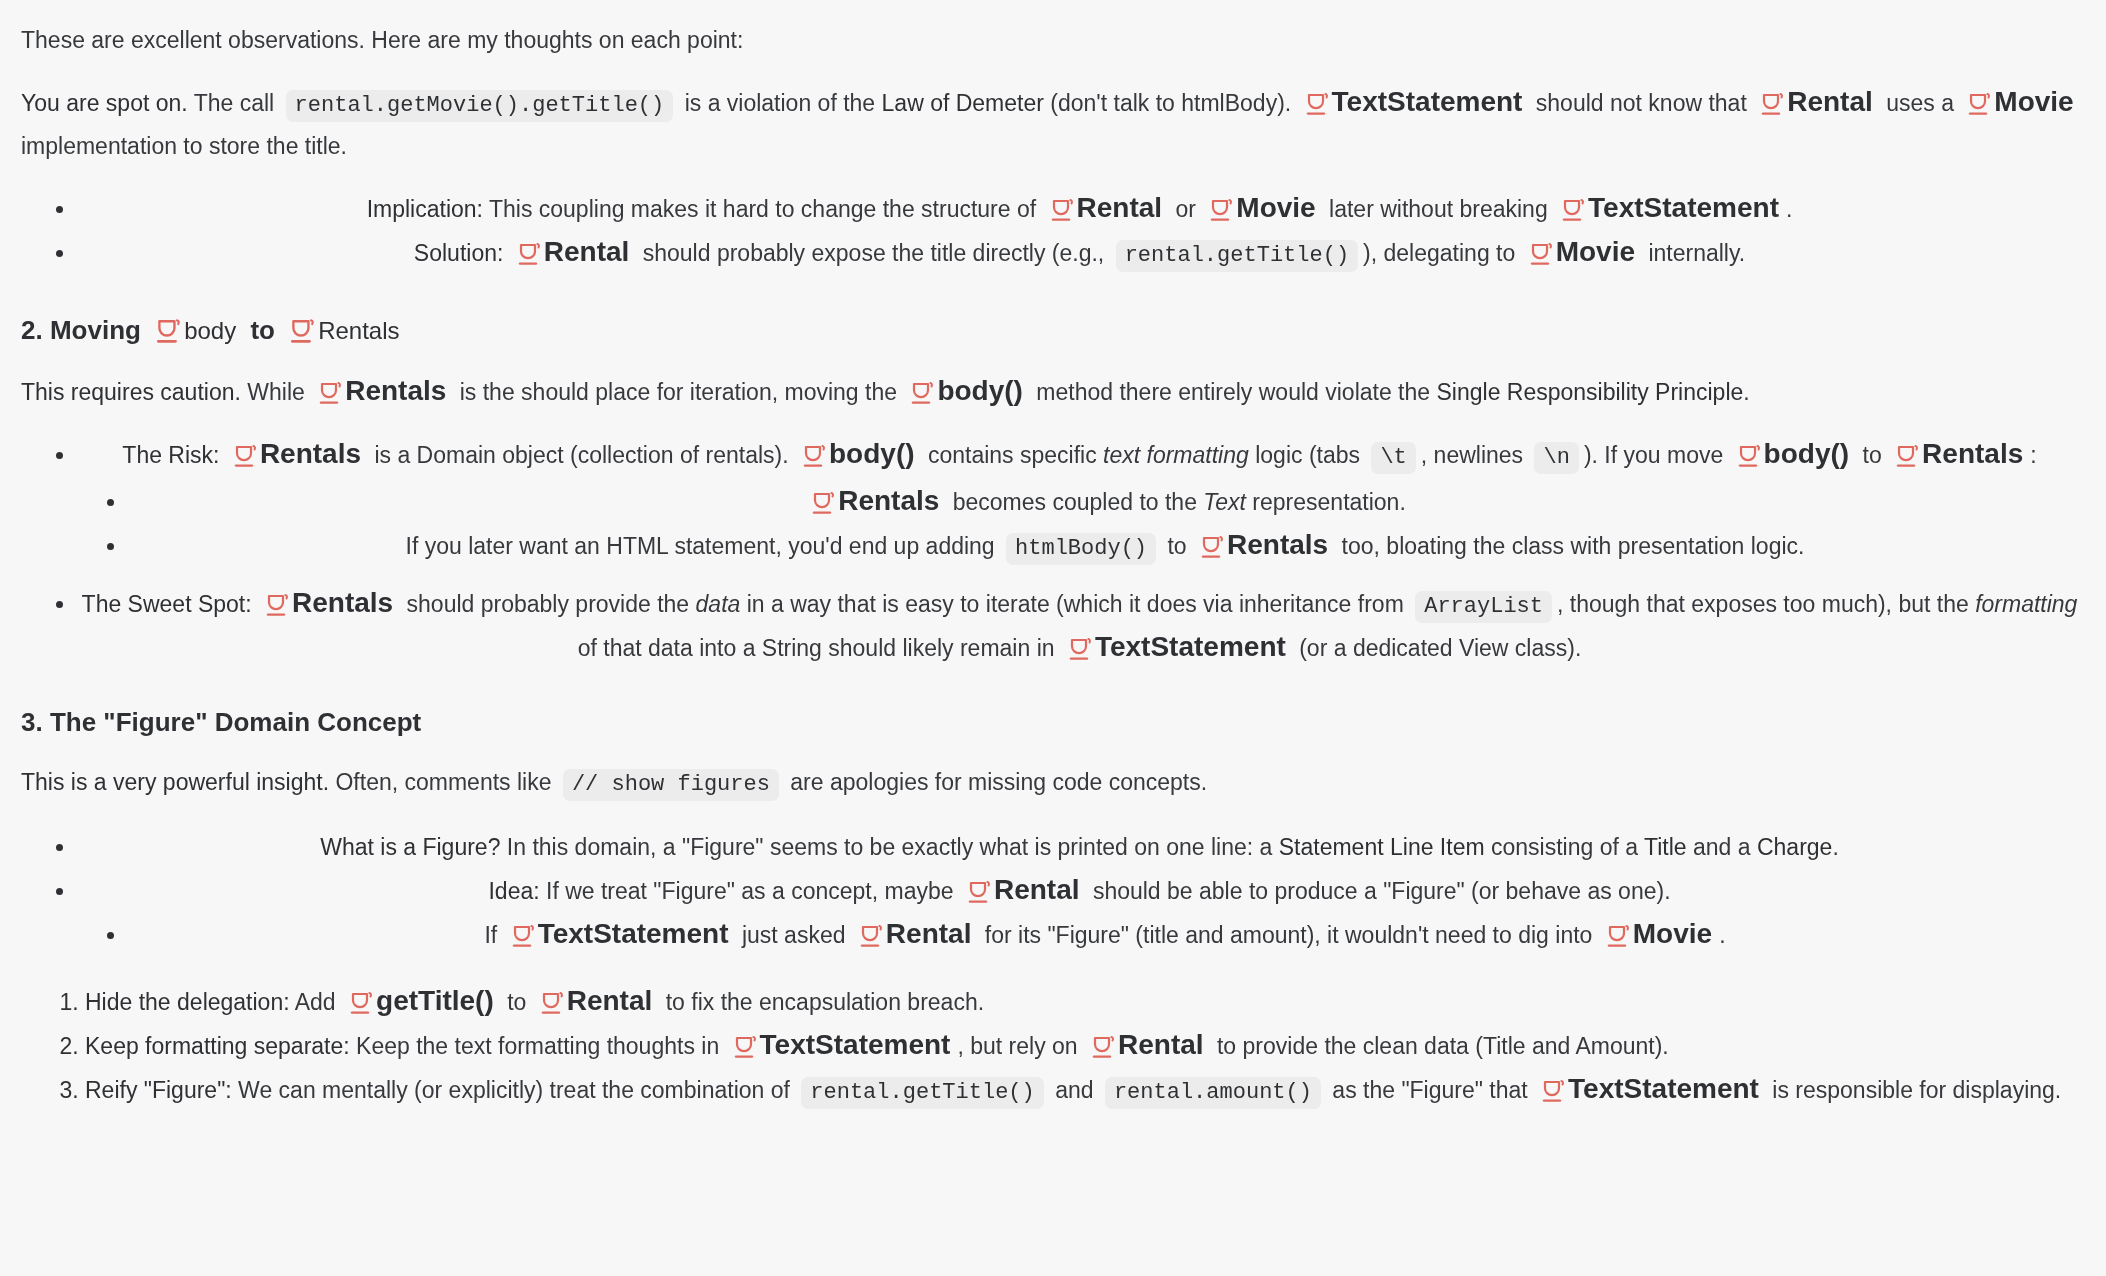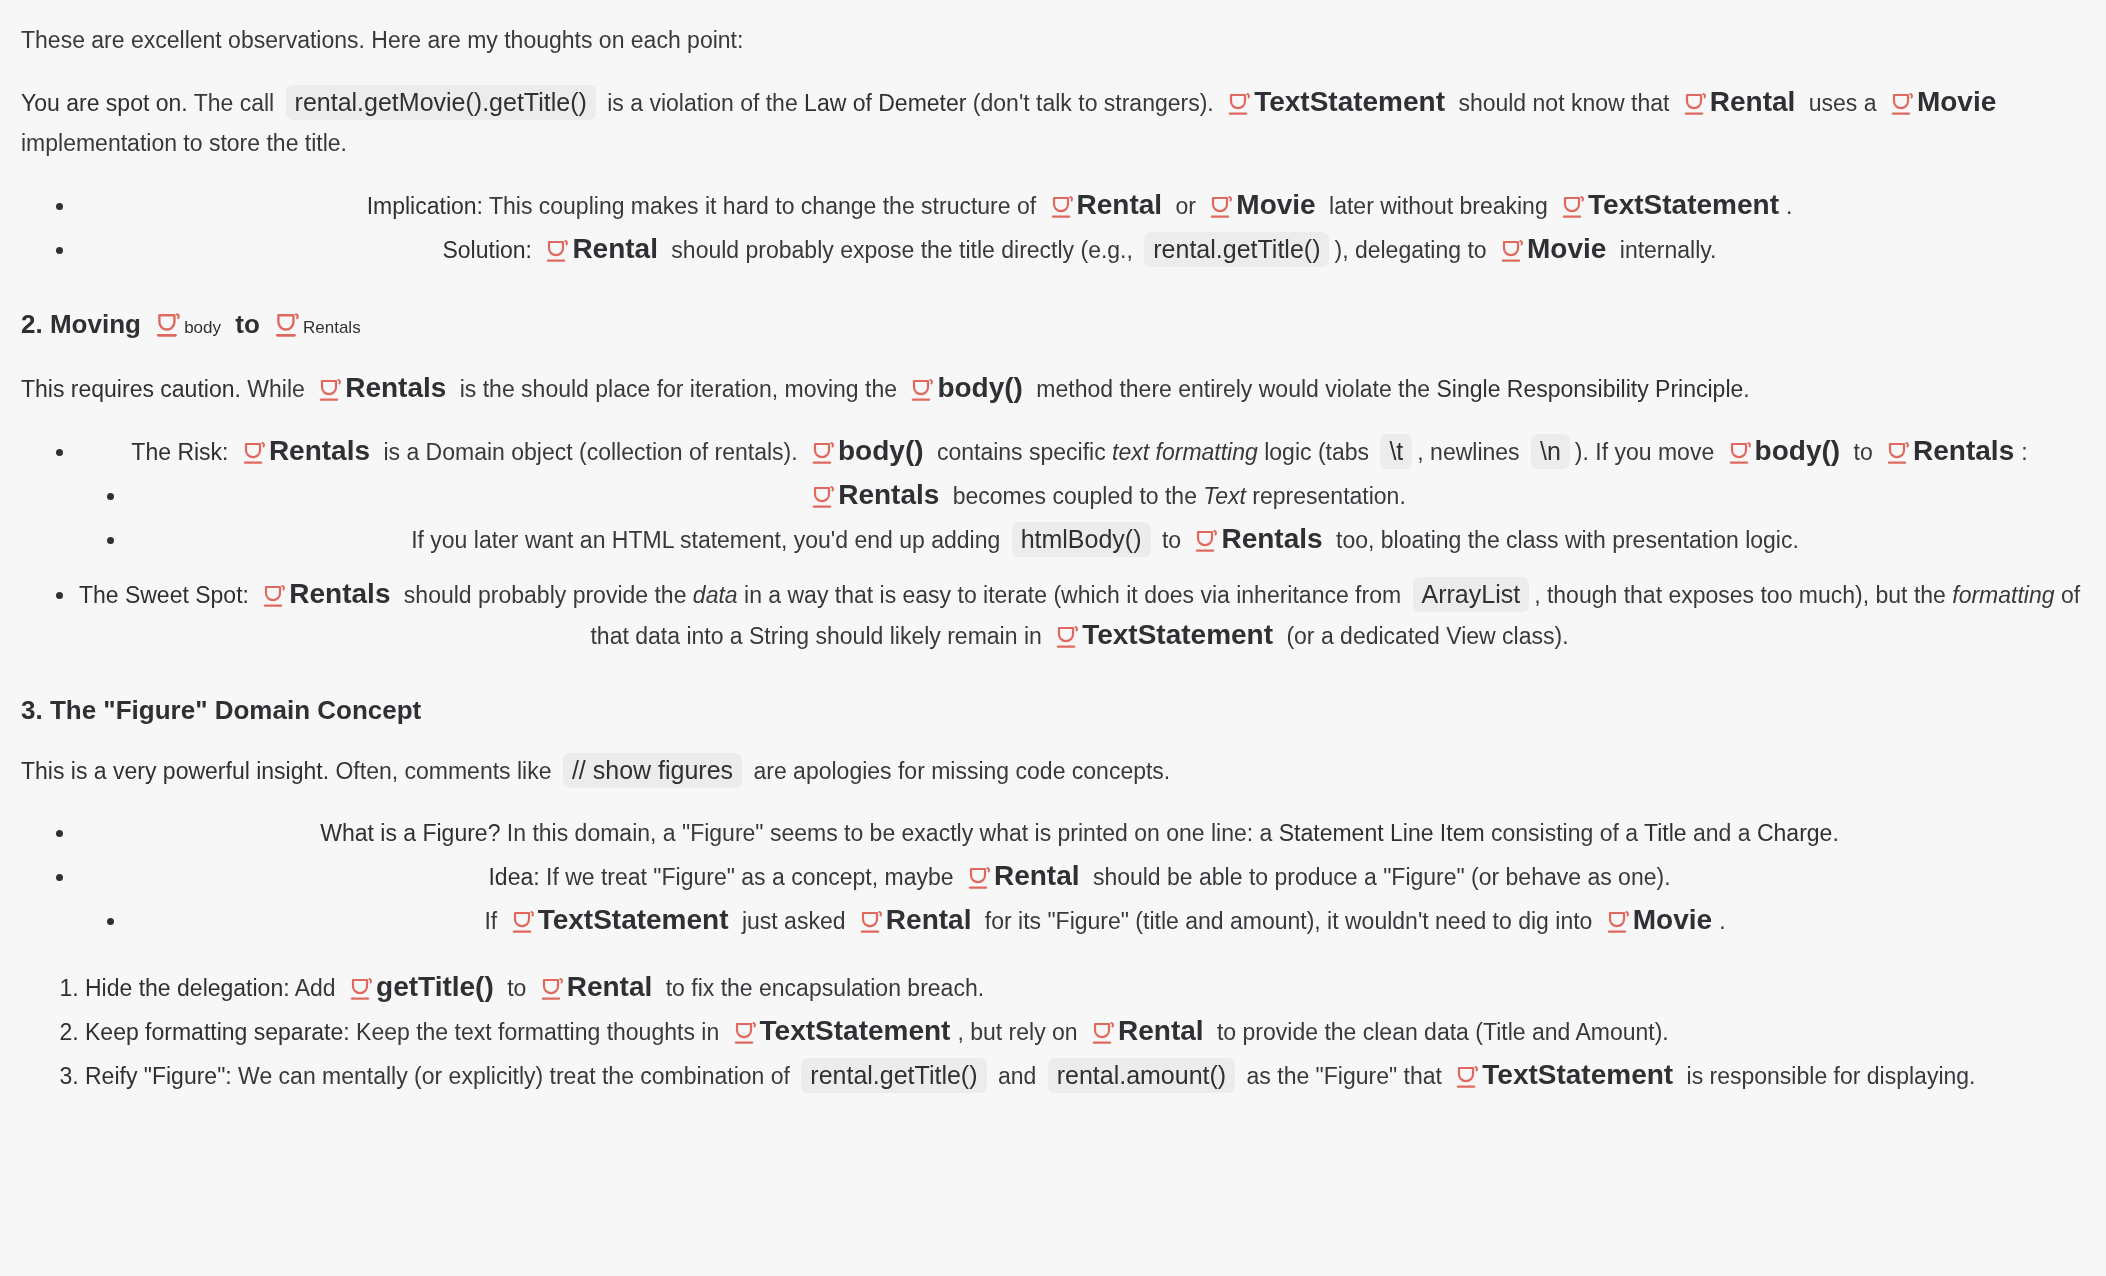--- a/index.html
+++ b/index.html
@@ -26,50 +26,50 @@
   }
   strong{font-weight:400;color:var(--heading);}
   em{font-style:italic;}
   ul,ol{margin:2px 0 24px;}
   ul{padding-left:56px;list-style:disc;text-align:center;}
   ul ul{margin:2px 0 14px;padding-left:51px;list-style:disc;}
   ol{margin-top:26px;padding-left:64px;}
   li{margin:3px 0;}
   li::marker{color:var(--heading);}
   code.code-chip{
-    font-family:Liberation Sans, sans-serif;
-    font-size:25px;
+    font-family:Liberation Mono, monospace;
+    font-size:22px;
     background:var(--code-bg);
     color:var(--heading);
     border-radius:7px;
     padding:3px 9px 4px;
     margin:0 5px;
     white-space:nowrap;
   }
   .ref-chip{
     white-space:nowrap;
     margin:0 7px;
   }
   .chip-icon{display:inline-block;color:var(--chip-icon);}
   .chip-icon svg{width:24px;height:26px;vertical-align:-6px;}
   .chip-label{
     font-weight:600;
     font-size:28px;
     color:var(--heading);
     margin-left:3px;
   }
-  h3 .chip-label{font-weight:400;font-size:17px;color:var(--heading);}
+  h3 .chip-label{font-weight:400;font-size:24px;color:var(--heading);}
   h3 .chip-icon svg{width:26px;height:28px;vertical-align:-6px;}
 </style>
 </head>
 <body>
 
 <main class="msg" id="message-root">
     <p><span>These are excellent observations. Here are my thoughts on each point:</span></p>
-    <p><strong>You are spot on.</strong><span> The call </span><code class="code-chip">rental.getMovie().getTitle()</code><span> is a violation of the </span><strong>Law of Demeter</strong><span> (don't talk to strangers). </span><span class="ref-chip"><span class="chip-icon"><svg viewBox="0 0 24 26" xmlns="http://www.w3.org/2000/svg" fill="none">
+    <p><strong>You are spot on.</strong><span> The call </span><code class="code-chip">rental.getMovie().getTitle()</code><span> is a violation of the </span><strong>Law of Demeter</strong><span> (don't talk to htmlBody). </span><span class="ref-chip"><span class="chip-icon"><svg viewBox="0 0 24 26" xmlns="http://www.w3.org/2000/svg" fill="none">
             <path d="M4 4 H18 V10.2 A7 7 0 0 1 4 10.2 Z" stroke="currentColor" stroke-width="2.2" stroke-linejoin="round"></path>
             <path d="M20.4 3.1 C22 3.4 22.4 4.9 21.5 6.5" stroke="currentColor" stroke-width="2" stroke-linecap="round"></path>
             <path d="M3 22.6 H19" stroke="currentColor" stroke-width="2.4" stroke-linecap="round"></path>
           </svg></span><span class="chip-label">TextStatement</span></span><span> should not know that </span><span class="ref-chip"><span class="chip-icon"><svg viewBox="0 0 24 26" xmlns="http://www.w3.org/2000/svg" fill="none">
             <path d="M4 4 H18 V10.2 A7 7 0 0 1 4 10.2 Z" stroke="currentColor" stroke-width="2.2" stroke-linejoin="round"></path>
             <path d="M20.4 3.1 C22 3.4 22.4 4.9 21.5 6.5" stroke="currentColor" stroke-width="2" stroke-linecap="round"></path>
             <path d="M3 22.6 H19" stroke="currentColor" stroke-width="2.4" stroke-linecap="round"></path>
           </svg></span><span class="chip-label">Rental</span></span><span> uses a </span><span class="ref-chip"><span class="chip-icon"><svg viewBox="0 0 24 26" xmlns="http://www.w3.org/2000/svg" fill="none">
             <path d="M4 4 H18 V10.2 A7 7 0 0 1 4 10.2 Z" stroke="currentColor" stroke-width="2.2" stroke-linejoin="round"></path>
             <path d="M20.4 3.1 C22 3.4 22.4 4.9 21.5 6.5" stroke="currentColor" stroke-width="2" stroke-linecap="round"></path>

